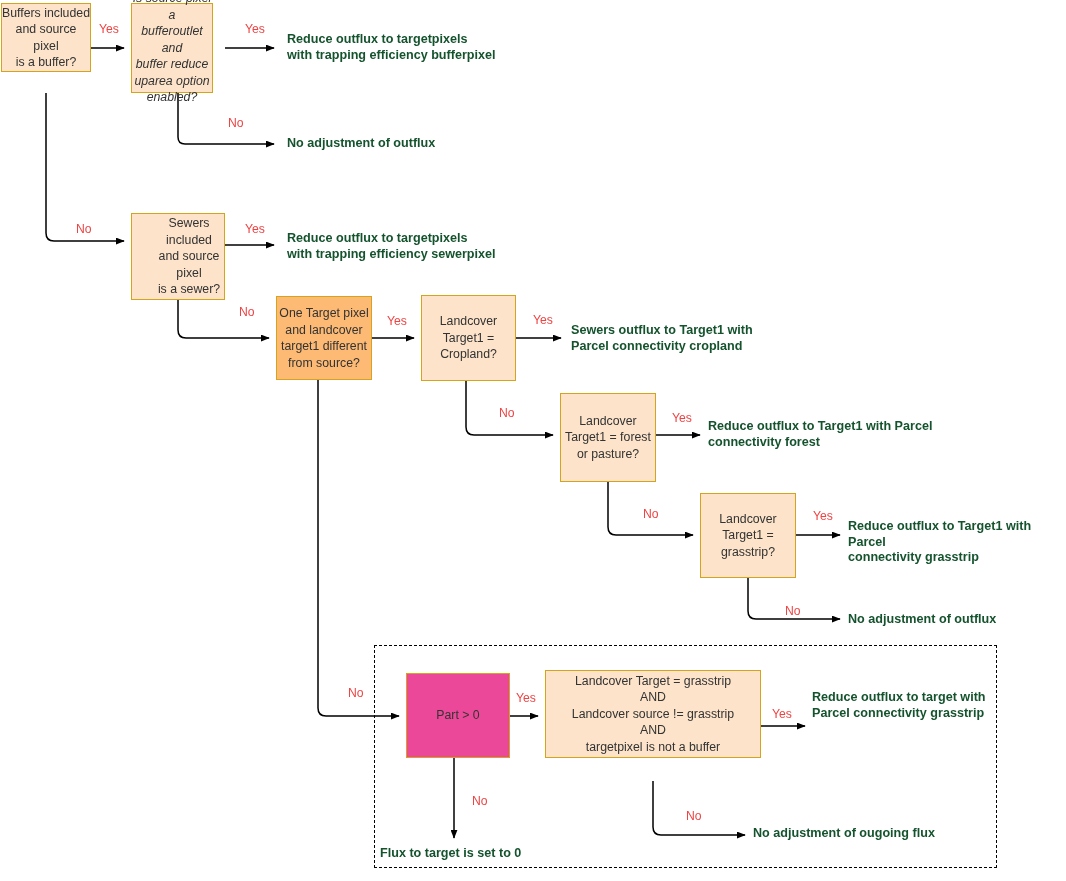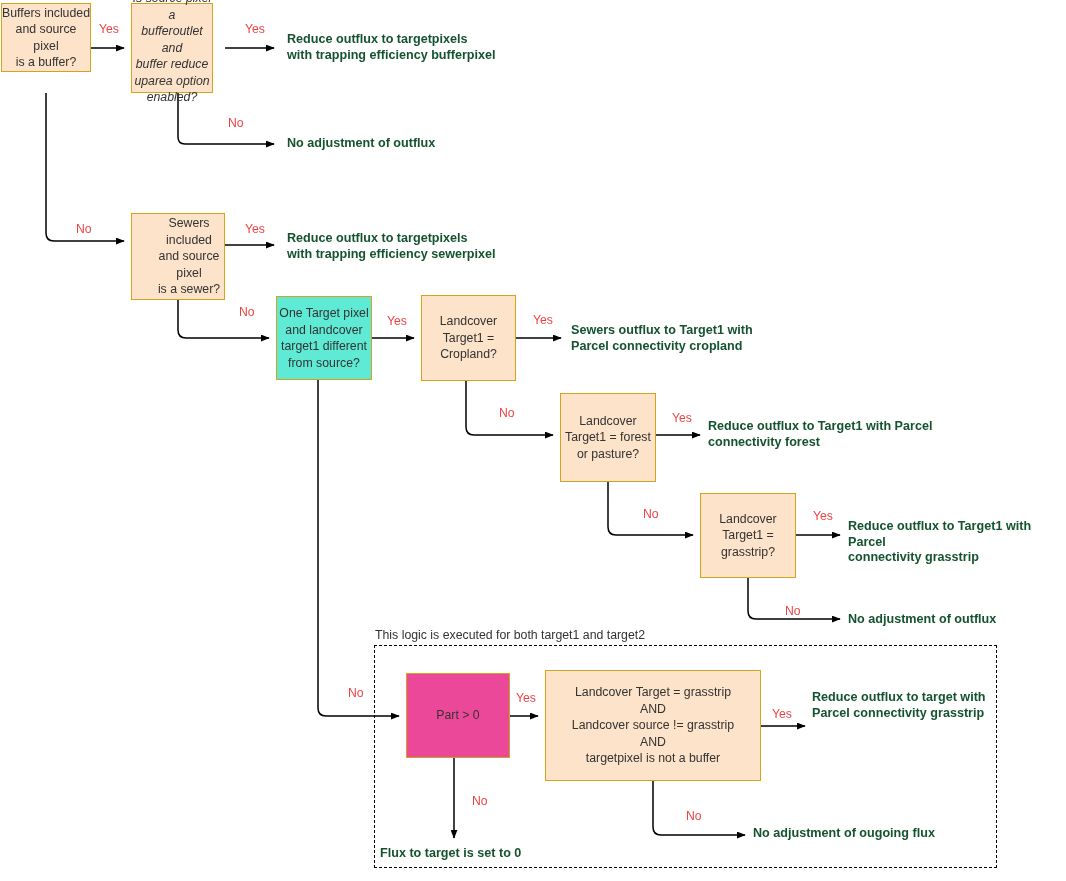--- a/index.html
+++ b/index.html
@@ -68,21 +68,20 @@
     color: #ef4444;
     white-space: nowrap;
     font-family: "Liberation Sans", sans-serif;
   }
 </style>
 </head>
 <body>
 
 <div id="flowchart-root" style="width: 1066px; height: 881px;">
 
-  <div class="group-caption" style="left: 375px; top: 628px;">This logic is executed for both target1 and target2</div>
   <div class="dashed-group" style="left: 374px; top: 645px; width: 623px; height: 223px;"></div>
 
   <svg class="edge-layer" viewBox="0 0 1066 881">
     <defs>
       <marker id="arrowhead" markerWidth="9" markerHeight="7" refX="8.2" refY="3.5" orient="auto" markerUnits="userSpaceOnUse">
         <polygon points="0 0, 9 3.5, 0 7" fill="#000000"></polygon>
       </marker>
     </defs>
     <g id="edges-group">
         <path d="M 91 48 L 124 48" fill="none" stroke="#000000" stroke-width="1.5" marker-end="url(#arrowhead)"></path>
@@ -111,35 +110,35 @@
 and source pixel
 is a buffer?</div>
       <div class="node-box" style="left: 131px; top: 3px; width: 82px; height: 90px; background: rgb(252, 227, 202); border-color: rgb(214, 164, 27); font-style: italic;">Is source pixel a
 bufferoutlet and
 buffer reduce
 uparea option
 enabled?</div>
       <div class="node-box" style="left: 131px; top: 213px; width: 94px; height: 87px; background: rgb(252, 227, 202); border-color: rgb(214, 164, 27); padding-left: 22px;">Sewers included
 and source pixel
 is a sewer?</div>
-      <div class="node-box" style="left: 276px; top: 296px; width: 96px; height: 84px; background: #5eead4; border-color: rgb(214, 164, 27);">One Target pixel
+      <div class="node-box" style="left: 276px; top: 296px; width: 96px; height: 84px; background: #fdba74; border-color: rgb(214, 164, 27);">One Target pixel
 and landcover
 target1 different
 from source?</div>
       <div class="node-box" style="left: 421px; top: 295px; width: 95px; height: 86px; background: rgb(252, 227, 202); border-color: rgb(214, 164, 27);">Landcover
 Target1 =
 Cropland?</div>
       <div class="node-box" style="left: 560px; top: 393px; width: 96px; height: 89px; background: rgb(252, 227, 202); border-color: rgb(214, 164, 27);">Landcover
 Target1 = forest
 or pasture?</div>
       <div class="node-box" style="left: 700px; top: 493px; width: 96px; height: 85px; background: rgb(252, 227, 202); border-color: rgb(214, 164, 27);">Landcover
 Target1 =
 grasstrip?</div>
       <div class="node-box" style="left: 406px; top: 673px; width: 104px; height: 85px; background: #ec4899; border-color: rgb(214, 164, 27);">Part &gt; 0</div>
-      <div class="node-box" style="left: 545px; top: 670px; width: 216px; height: 111px; background: rgb(252, 227, 202); border-color: rgb(214, 164, 27);">Landcover Target = grasstrip
+      <div class="node-box" style="left: 545px; top: 670px; width: 216px; height: 88px; background: rgb(252, 227, 202); border-color: rgb(214, 164, 27);">Landcover Target = grasstrip
 AND
 Landcover source != grasstrip
 AND
 targetpixel is not a buffer</div>
     </div>
   <div id="terminals-layer">
       <div class="terminal-text" style="left: 287px; top: 32px;">Reduce outflux to targetpixels
 with trapping efficiency bufferpixel</div>
       <div class="terminal-text" style="left: 287px; top: 136px;">No adjustment of outflux</div>
       <div class="terminal-text" style="left: 287px; top: 231px;">Reduce outflux to targetpixels

